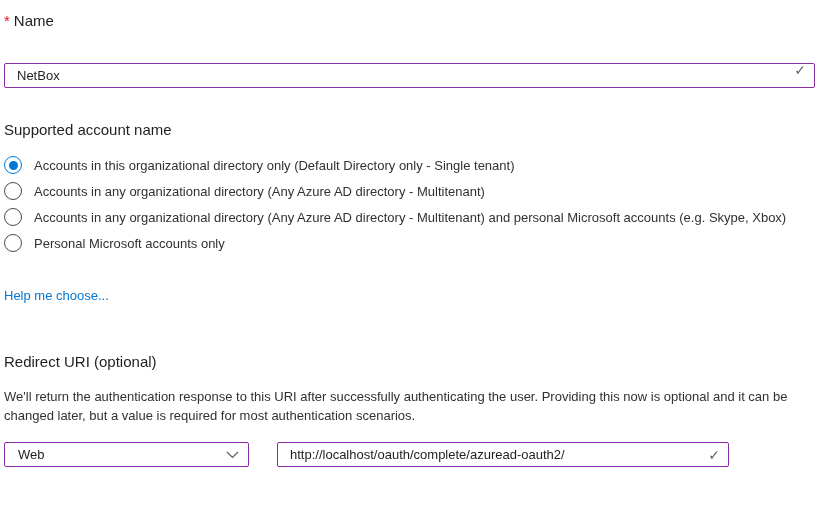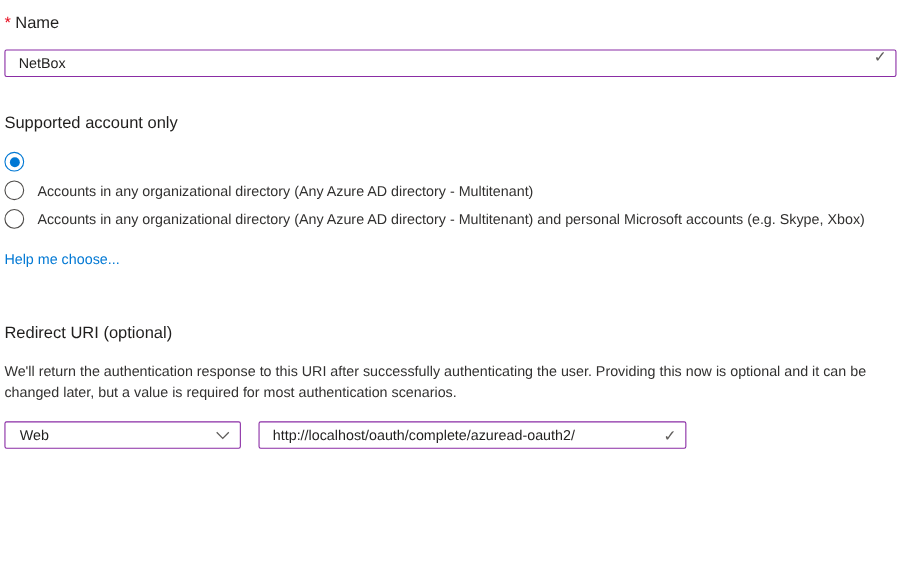--- a/index.html
+++ b/index.html
@@ -21,21 +21,21 @@
 
   .desc {
     font-size: 13px;
     line-height: 19px;
     color: #323130;
   }
   .name-desc { margin-top: 12px; }
 
   .text-input-wrap {
     position: relative;
-    margin-top: 14px;
+    margin-top: 32px;
     height: 14px;
   }
   .text-input {
     width: 100%; height: 25px;
     border: 1px solid #8a2da5;
     border-radius: 2px;
     padding: 0 26px 0 12px;
     font-family: "Liberation Sans", sans-serif;
     font-size: 13px;
     color: #201f1e;
@@ -82,92 +82,97 @@
   }
   .radio-label {
     margin-left: 12px;
     font-size: 13px;
     color: #323130;
     white-space: nowrap;
   }
 
   .help-link {
     display: inline-block;
-    margin-top: 16px;
+    margin-top: 32px;
     font-size: 13px;
     color: #0078d4;
     text-decoration: none;
     cursor: pointer;
   }
 
   .redirect-section { margin-top: 48px; }
   .redirect-desc { margin-top: 15px; width: 806px; }
 
   .redirect-controls {
     margin-top: 17px;
     display: flex;
     align-items: center;
   }
   .dropdown {
     position: relative;
-    width: 215px; height: 25px;
+    width: 245px; height: 25px;
     border: 1px solid #8a2da5;
     border-radius: 2px;
     background: #fff;
     display: flex;
     align-items: center;
     padding: 0 28px 0 13px;
     font-size: 13px;
     color: #201f1e;
     cursor: pointer;
   }
   .chevron-icon {
     position: absolute;
     right: 9px; top: 50%;
     transform: translateY(-50%);
     line-height: 0;
     pointer-events: none;
   }
   .uri-input-wrap {
     position: relative;
-    margin-left: 16px;
-    width: 389px; height: 25px;
+    margin-left: 28px;
+    width: 452px; height: 25px;
   }
 </style>
 </head>
 <body>
 
 <div class="page">
 
   
   <div class="section-title">
     <span class="required-marker">*</span><span>Name</span>
   </div>
 
 
   <div class="text-input-wrap">
     <input class="text-input" type="text" value="NetBox" style="">
     <span class="check-icon">✓</span>
   </div>
 
   
-  <div class="section-title account-types">Supported account only</div>
+  <div class="section-title account-types">Supported account name</div>
 
 
   <ul class="radio-list">
     <li class="radio-row selected">
       <span class="radio-circle"></span>
+      <span class="radio-label">Accounts in this organizational directory only (Default Directory only - Single tenant)</span>
     </li>
     <li class="radio-row">
       <span class="radio-circle"></span>
       <span class="radio-label">Accounts in any organizational directory (Any Azure AD directory - Multitenant)</span>
     </li>
     <li class="radio-row">
       <span class="radio-circle"></span>
       <span class="radio-label">Accounts in any organizational directory (Any Azure AD directory - Multitenant) and personal Microsoft accounts (e.g. Skype, Xbox)</span>
+    </li>
+    <li class="radio-row">
+      <span class="radio-circle"></span>
+      <span class="radio-label">Personal Microsoft accounts only</span>
     </li>
   </ul>
 
   <a class="help-link">Help me choose...</a>
 
   
   <div class="section-title redirect-section">Redirect URI (optional)</div>
 
   <div class="desc redirect-desc">We'll return the authentication response to this URI after successfully authenticating the user. Providing this now is optional and it can be changed later, but a value is required for most authentication scenarios.</div>
 

